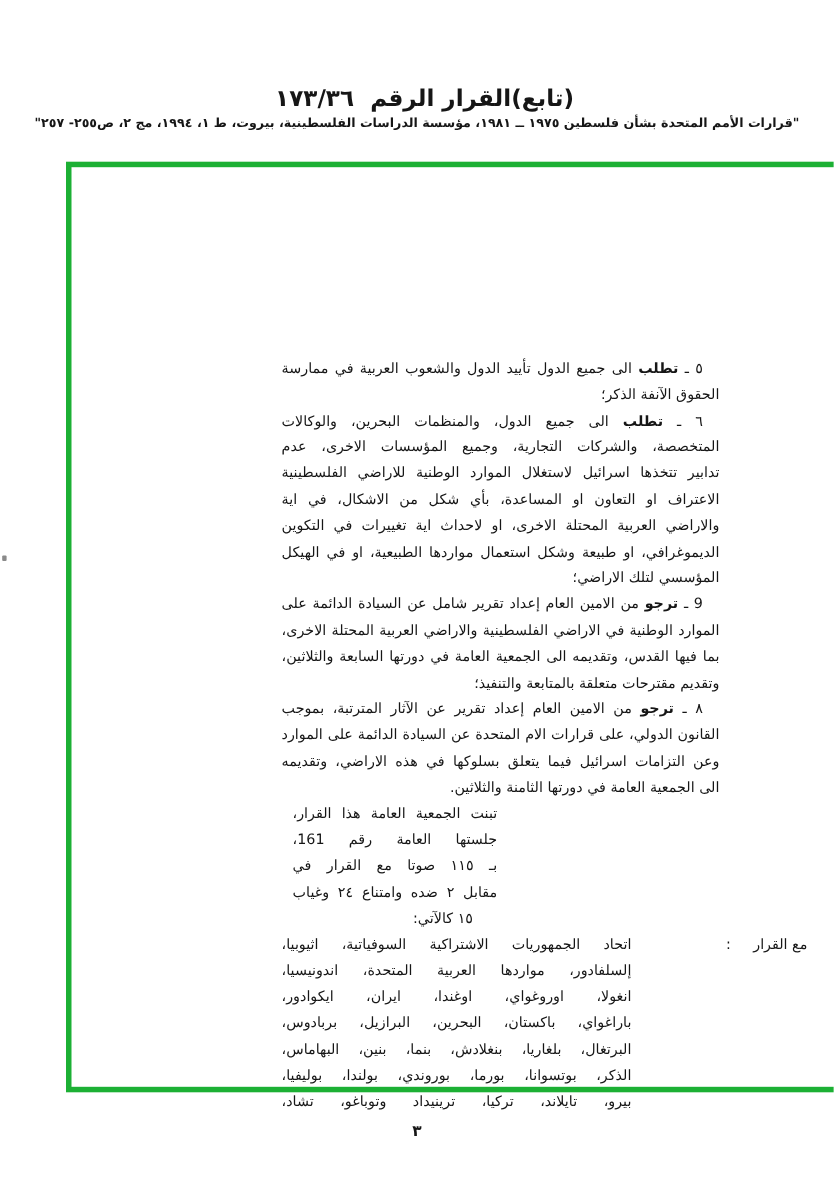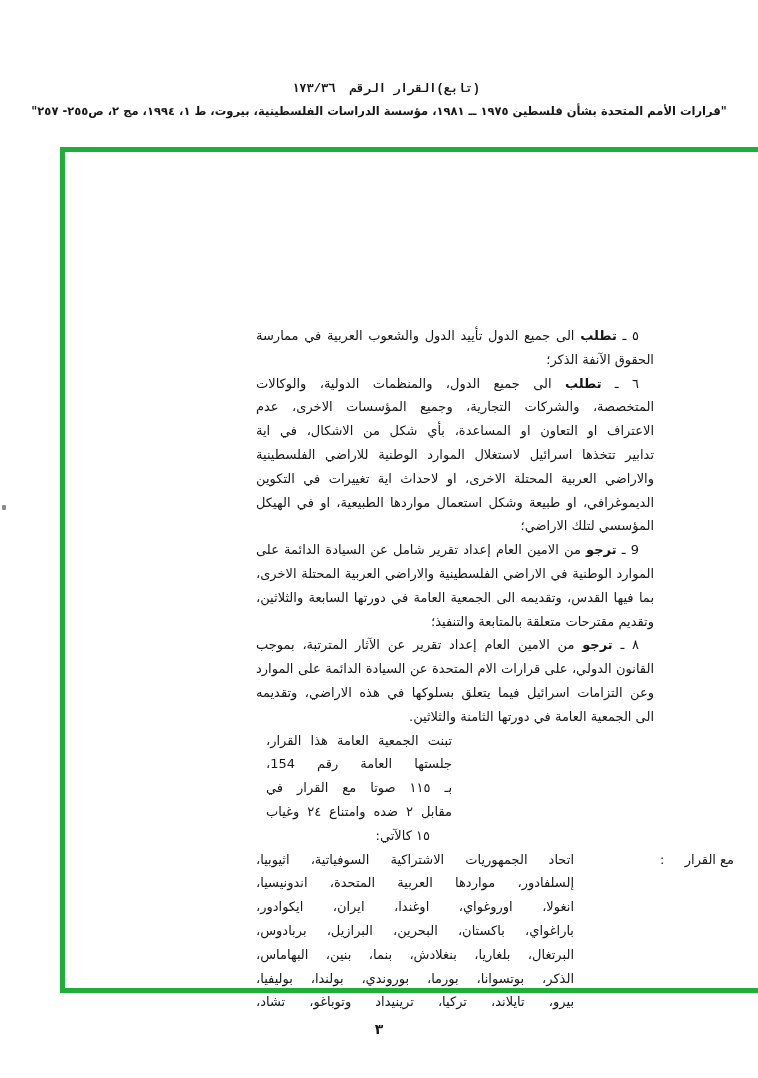--- a/index.html
+++ b/index.html
@@ -8,22 +8,22 @@
     width:758px;height:1078px;
     background:#ffffff;
     font-family:"DejaVu Sans",sans-serif;
     color:#161616;
     overflow:hidden;
   }
   
   .hdr-title{
     position:absolute;top:78px;left:0;width:100%;
     text-align:center;direction:rtl;
-    font-weight:bold;font-size:12px;line-height:22px;
-    padding-left:14px;box-sizing:border-box;font-family:Liberation Mono, monospace;
+    font-weight:bold;font-size:21px;line-height:22px;
+    padding-left:14px;box-sizing:border-box;
   }
   .hdr-src{
     position:absolute;top:103px;left:0;width:100%;
     text-align:center;direction:rtl;
     font-weight:bold;font-size:11.5px;line-height:16px;
     letter-spacing:0;
   }
   
   .green-box{
     position:absolute;left:60px;top:147px;
@@ -80,40 +80,40 @@
   <div class="hdr-src">"قرارات الأمم المتحدة بشأن فلسطين ١٩٧٥ ــ ١٩٨١، مؤسسة الدراسات الفلسطينية، بيروت، ط ١، ١٩٩٤، مج ٢، ص٢٥٥- ٢٥٧"</div>
 
   <div class="speck"></div>
 
   <div class="green-box">
     <div class="col">
 
       <div id="clauses">
           <div class="tl ind"><span>٥ ـ </span><span class="b">تطلب</span><span> الى جميع الدول تأييد الدول والشعوب العربية في ممارسة</span></div>
           <div class="tl last">الحقوق الآنفة الذكر؛</div>
-          <div class="tl ind"><span>٦ ـ </span><span class="b">تطلب</span><span> الى جميع الدول، والمنظمات الدولية، والوكالات</span></div>
+          <div class="tl ind"><span>٦ ـ </span><span class="b">تطلب</span><span> الى جميع الدول، والمنظمات البحرين، والوكالات</span></div>
           <div class="tl">المتخصصة، والشركات التجارية، وجميع المؤسسات الاخرى، عدم</div>
+          <div class="tl">تدابير تتخذها اسرائيل لاستغلال الموارد الوطنية للاراضي الفلسطينية</div>
           <div class="tl">الاعتراف او التعاون او المساعدة، بأي شكل من الاشكال، في اية</div>
-          <div class="tl">تدابير تتخذها اسرائيل لاستغلال الموارد الوطنية للاراضي الفلسطينية</div>
           <div class="tl">والاراضي العربية المحتلة الاخرى، او لاحداث اية تغييرات في التكوين</div>
           <div class="tl">الديموغرافي، او طبيعة وشكل استعمال مواردها الطبيعية، او في الهيكل</div>
           <div class="tl last">المؤسسي لتلك الاراضي؛</div>
           <div class="tl ind"><span>9 ـ </span><span class="b">ترجو</span><span> من الامين العام إعداد تقرير شامل عن السيادة الدائمة على</span></div>
           <div class="tl">الموارد الوطنية في الاراضي الفلسطينية والاراضي العربية المحتلة الاخرى،</div>
           <div class="tl">بما فيها القدس، وتقديمه الى الجمعية العامة في دورتها السابعة والثلاثين،</div>
           <div class="tl last">وتقديم مقترحات متعلقة بالمتابعة والتنفيذ؛</div>
           <div class="tl ind"><span>٨ ـ </span><span class="b">ترجو</span><span> من الامين العام إعداد تقرير عن الآثار المترتبة، بموجب</span></div>
           <div class="tl">القانون الدولي، على قرارات الام المتحدة عن السيادة الدائمة على الموارد</div>
           <div class="tl">وعن التزامات اسرائيل فيما يتعلق بسلوكها في هذه الاراضي، وتقديمه</div>
           <div class="tl last">الى الجمعية العامة في دورتها الثامنة والثلاثين.</div>
         </div>
 
       <div id="vote" class="vote">
           <div class="tl">تبنت الجمعية العامة هذا القرار، في</div>
-          <div class="tl">جلستها العامة رقم 154،</div>
+          <div class="tl">جلستها العامة رقم 161،</div>
           <div class="tl">بـ ١١٥ صوتا مع القرار في</div>
           <div class="tl">مقابل ٢ ضده وامتناع ٢٤ وغياب</div>
           <div class="tl last ind">١٥ كالآتي:</div>
         </div>
 
       <div class="countries">
         <span class="clabel">
           <span>مع القرار</span>
           <span>:</span>
         </span>

